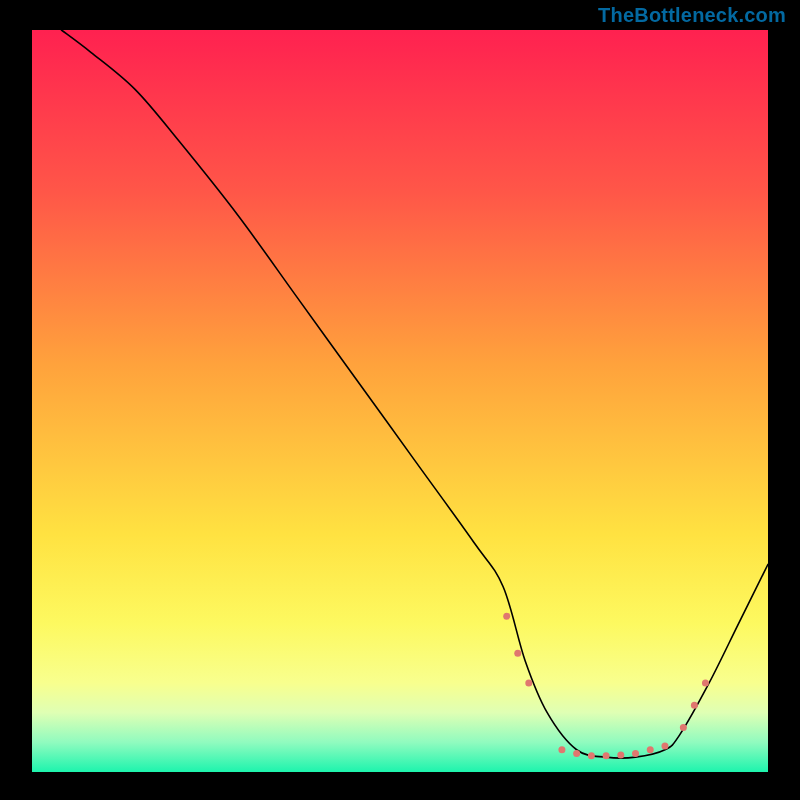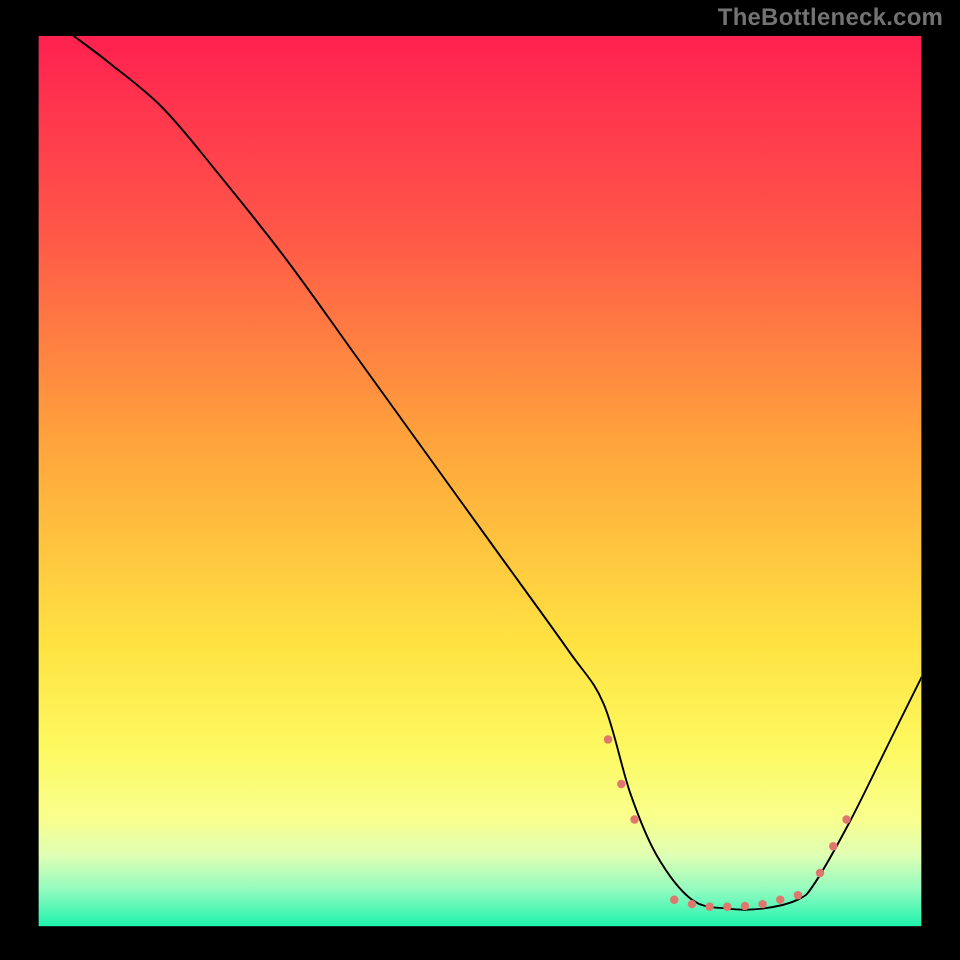--- a/index.html
+++ b/index.html
@@ -8,21 +8,21 @@
     background: #000;
     width: 800px;
     height: 800px;
     position: relative;
     font-family: Arial, sans-serif;
   }
   .watermark {
     position: absolute;
     top: 4px;
     right: 14px;
-    color: #737373;
+    color: #0369a1;
     font-size: 20px;
     font-weight: 600;
     letter-spacing: 0.2px;
     z-index: 10;
   }
   .plot-wrapper {
     position: absolute;
     left: 32px;
     top: 30px;
     width: 736px;

